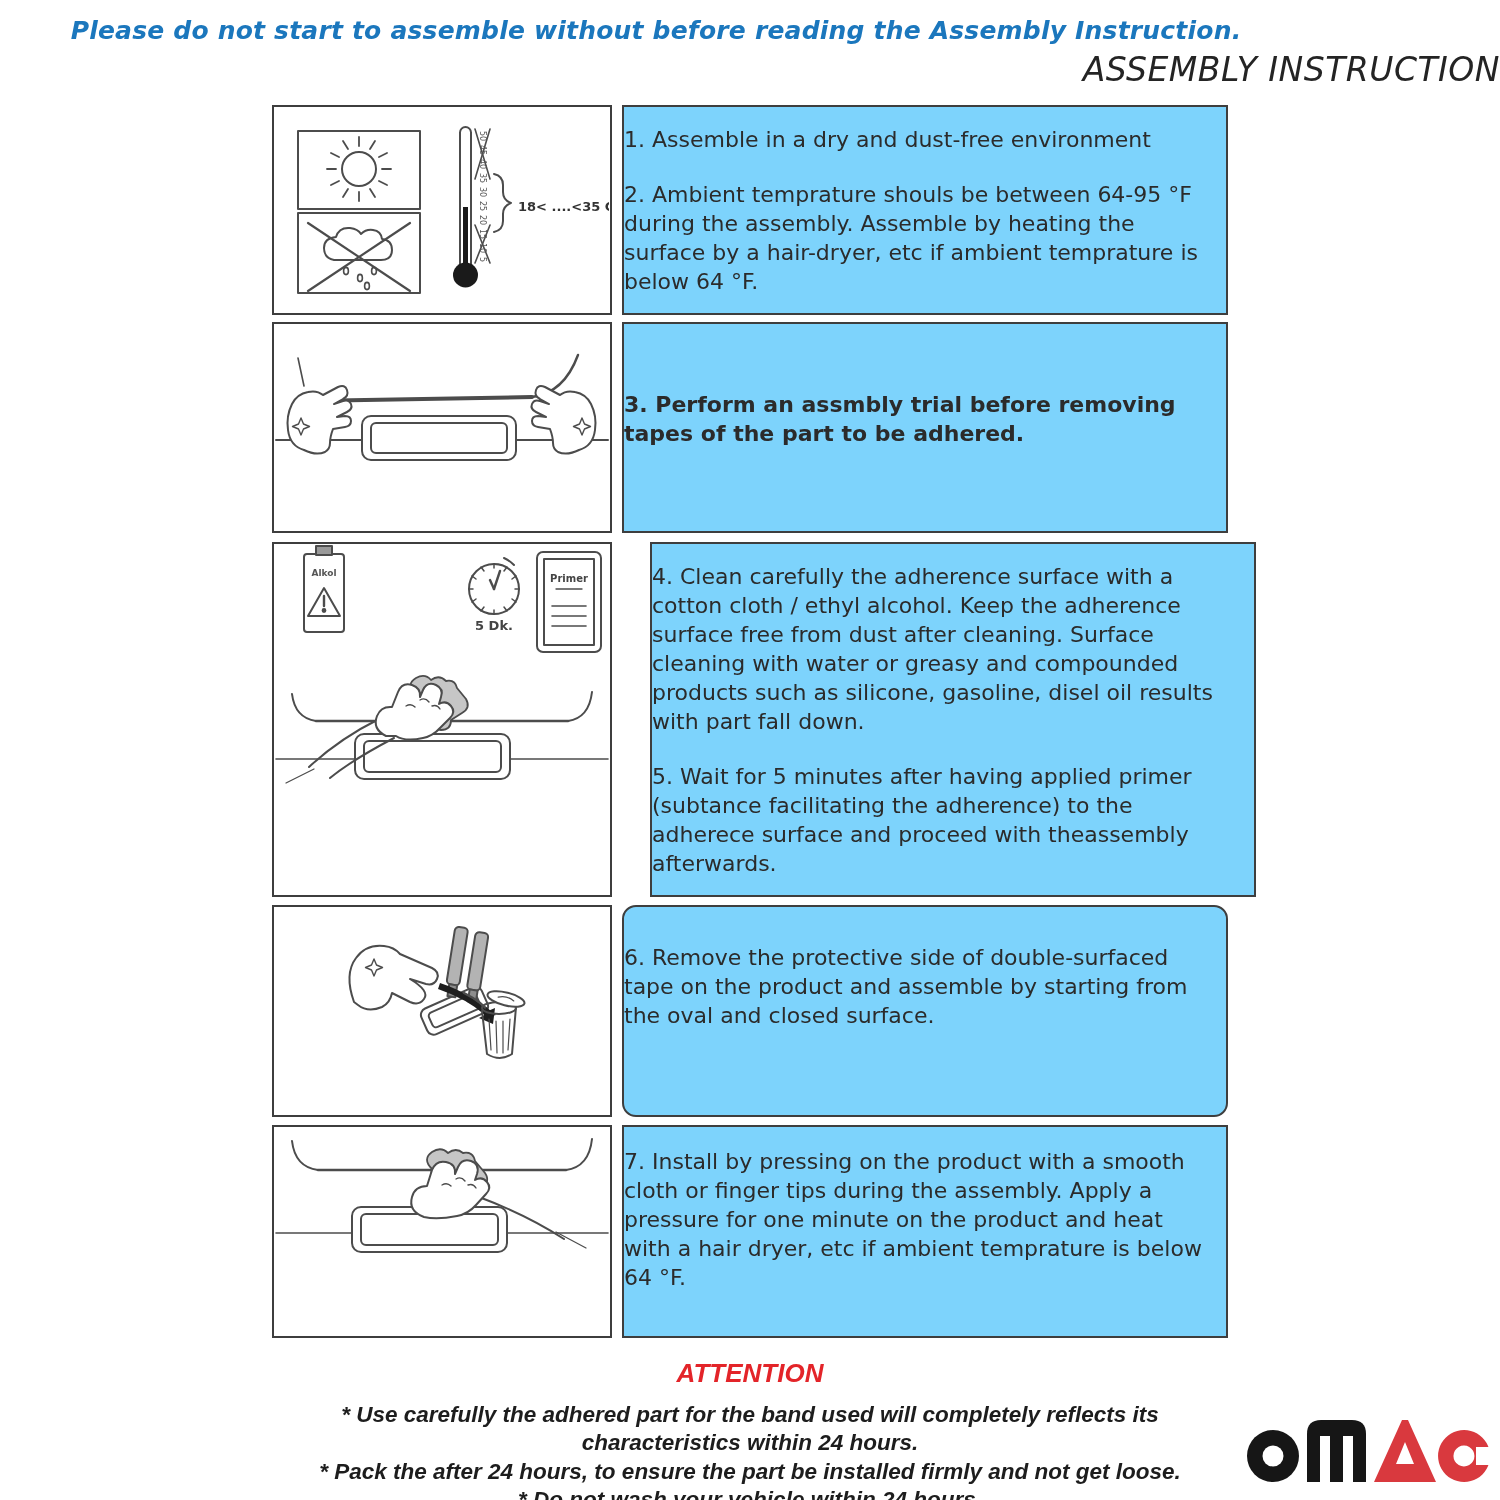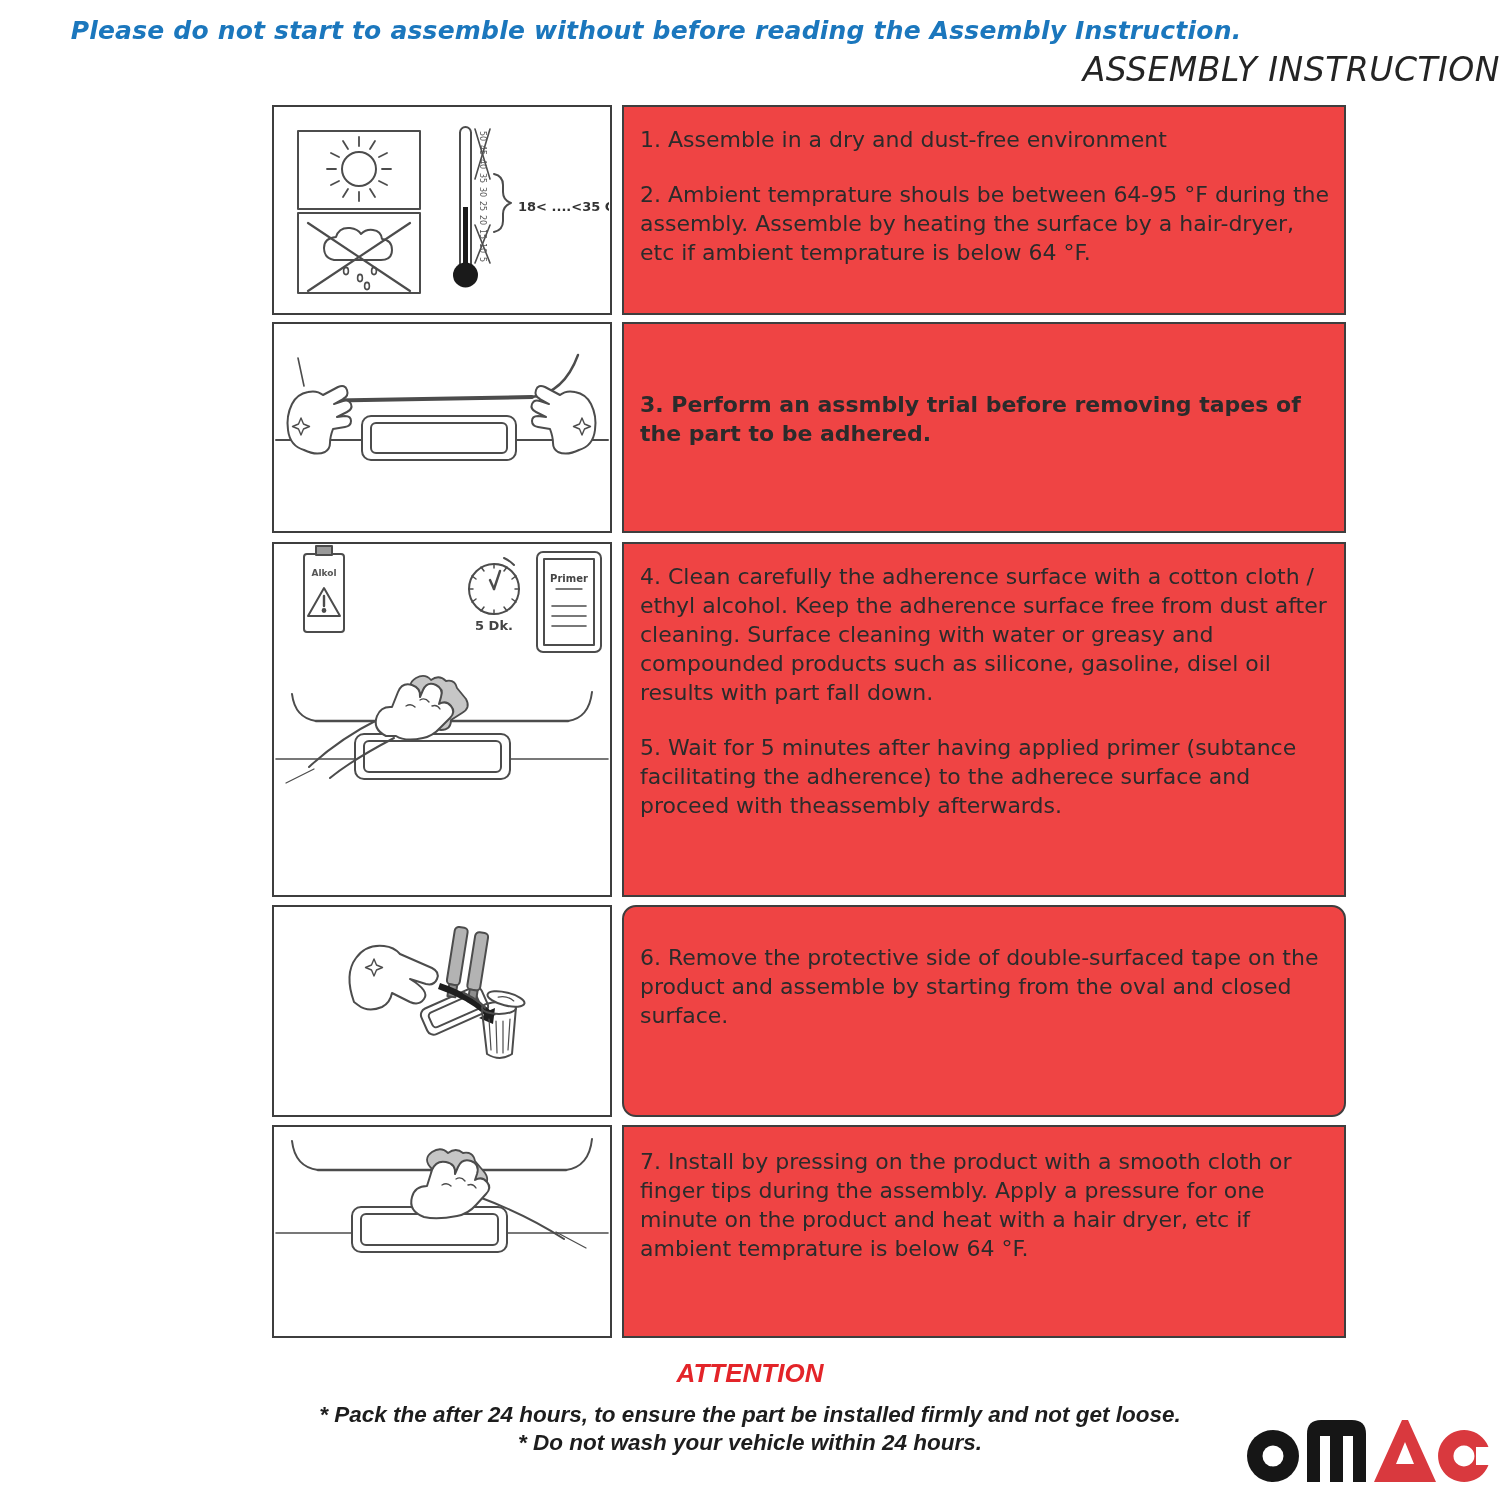--- a/index.html
+++ b/index.html
@@ -3,22 +3,22 @@
 <meta charset="utf-8">
 <style>
   html,body{margin:0;padding:0;background:#ffffff;}
   body{width:1500px;height:1500px;position:relative;font-family:"DejaVu Sans",sans-serif;overflow:hidden;}
   .warning-header{position:absolute;top:16px;left:0;width:1312px;text-align:center;
     color:#1b77bd;font-size:25px;font-weight:bold;font-style:italic;letter-spacing:0.2px;}
   .doc-title{position:absolute;top:50px;left:0;width:1500px;text-align:right;
     color:#242424;font-size:33px;font-style:italic;font-weight:500;letter-spacing:0.5px;}
   .row{position:absolute;left:272px;width:956px;}
   .illus{position:absolute;left:0;top:0;width:340px;border:2.5px solid #3e3e3e;background:#fff;box-sizing:border-box;}
-  .txt{position:absolute;left:350px;top:0;width:724px;border:2.5px solid #3e3e3e;background:#ef4444;box-sizing:border-box;
-    color:#2b2b2b;font-size:22px;line-height:1.32;padding-left:16px;padding-right:12px;}
+  .txt{position:absolute;left:350px;top:0;width:606px;border:2.5px solid #3e3e3e;background:#7dd3fc;box-sizing:border-box;
+    color:#2b2b2b;font-size:22px;line-height:1.32;padding-right:12px;}
   .txt p{margin:0 0 26px 0;}
   .attention{position:absolute;top:1358px;left:270px;width:960px;text-align:center;}
   .attention-title{color:#e32429;font-size:26px;font-weight:bold;font-style:italic;
     font-family:"Liberation Sans",sans-serif;margin-bottom:12px;}
   .note{font-family:"Liberation Sans",sans-serif;font-style:italic;font-weight:600;
     font-size:22.5px;color:#1d1d1d;line-height:1.26;max-width:890px;margin:0 auto;}
   .logo{position:absolute;left:1243px;top:1398px;}
   .sr{position:absolute;width:1px;height:1px;overflow:hidden;clip:rect(0 0 0 0);white-space:nowrap;}
   svg text{font-family:"DejaVu Sans",sans-serif;}
 </style>
@@ -174,21 +174,21 @@
           <path d="M132,162 q5,-3 9,1 M146,156 q5,-3 9,2 M158,162 q5,-2 8,3" stroke-width="1.4"></path>
         </g>
       </g>
       <g font-weight="bold" fill="#555">
         <text x="50" y="32" font-size="9" text-anchor="middle">Alkol</text>
         <text x="220" y="86" font-size="13" text-anchor="middle" fill="#444">5 Dk.</text>
         <text x="295" y="38" font-size="10" text-anchor="middle" fill="#444">Primer</text>
       </g>
     </svg>
   </div>
-  <div class="txt" style="height:355px;padding-top:18px;">
+  <div class="txt" style="height:355px;padding-top:18px;margin-left:28px;">
     <p>4. Clean carefully the adherence surface with a cotton cloth / ethyl alcohol. Keep the adherence surface free from dust after cleaning. Surface cleaning with water or greasy and compounded products such as silicone, gasoline, disel oil results with part fall down.</p>
     <p>5. Wait for 5 minutes after having applied primer (subtance facilitating the adherence) to the adherece surface and proceed with theassembly afterwards.</p>
   </div>
 </div>
 
 <div class="row" style="top:905px;height:212px;">
   <div class="illus" style="height:212px;">
     <svg width="335" height="207" viewBox="0 0 335 207">
       <g stroke="#4c4c4c" stroke-width="2" fill="none" stroke-linecap="round" stroke-linejoin="round">
         <g transform="rotate(-24 180 105)">
@@ -250,20 +250,21 @@
       </g>
     </svg>
   </div>
   <div class="txt" style="height:213px;padding-top:20px;">
     <p>7. Install by pressing on the product with a smooth cloth or finger tips during the assembly. Apply a pressure for one minute on the product and heat with a hair dryer, etc if ambient temprature is below 64 °F.</p>
   </div>
 </div>
 
 <div class="attention">
   <div class="attention-title">ATTENTION</div>
+  <div class="note">* Use carefully the adhered part for the band used will completely reflects its characteristics within 24 hours.</div>
   <div class="note">* Pack the after 24 hours, to ensure the part be installed firmly and not get loose.</div>
   <div class="note">* Do not wash your vehicle within 24 hours.</div>
 </div>
 
 <div class="logo">
   <span class="sr">OMAC</span>
   <svg width="252" height="90" viewBox="0 0 252 90" aria-label="OMAC">
     <circle cx="30" cy="58" r="26" fill="#161616"></circle>
     <circle cx="30" cy="58" r="10.5" fill="#ffffff"></circle>
     <path d="M64,84 V36 q0,-14 14,-14 h31 q14,0 14,14 v48 z" fill="#161616"></path>

